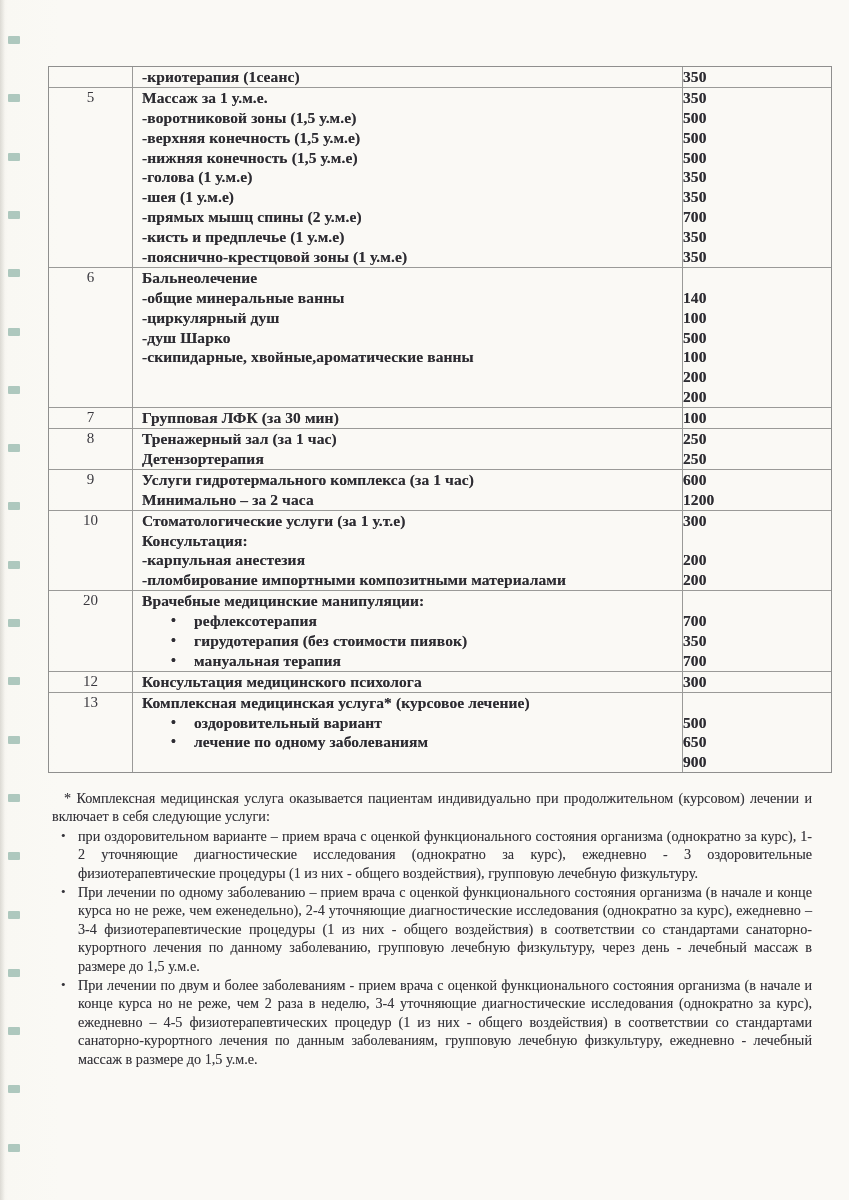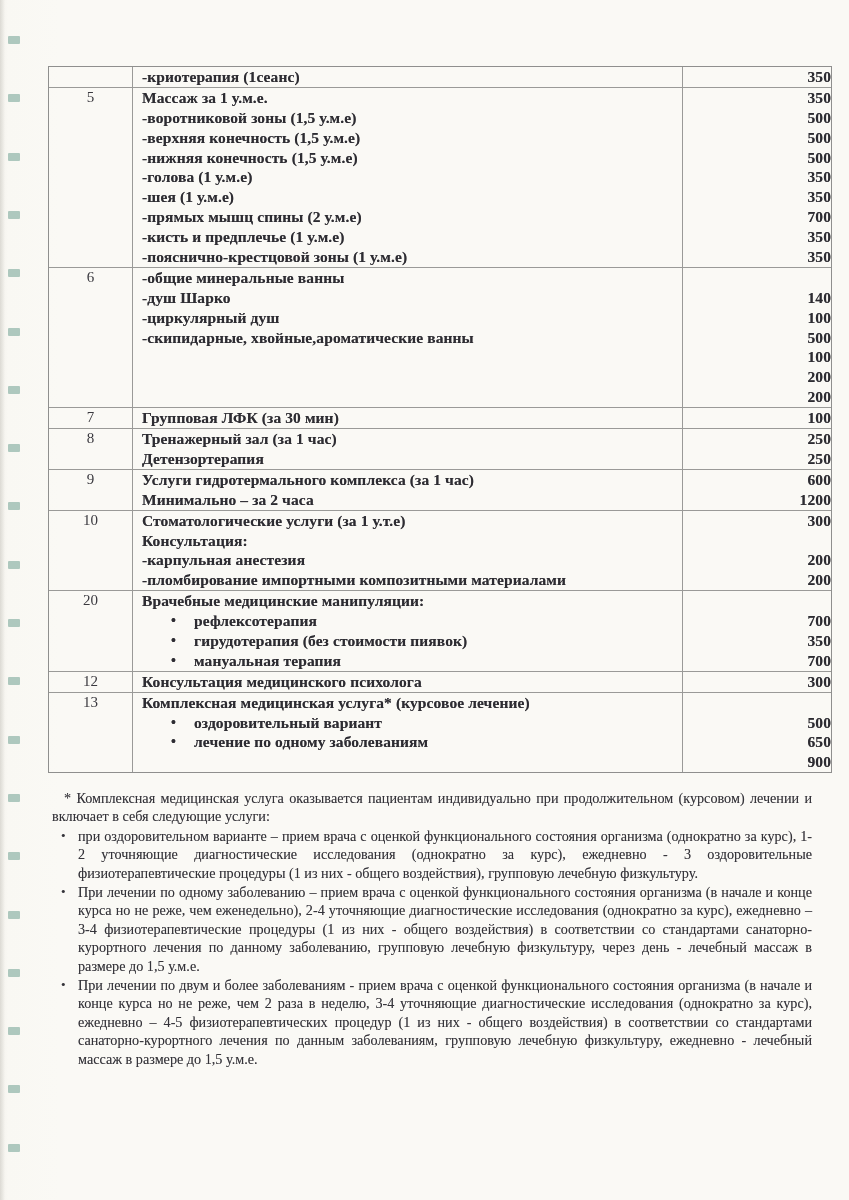--- a/index.html
+++ b/index.html
@@ -35,21 +35,21 @@
   .section:first-child { border-top: none; }
   .cell { box-sizing: border-box; }
   .cell.num {
     width: 84px; border-right: 1px solid #9a9a98;
     text-align: center; font-size: 15px; font-weight: 400;
     line-height: 19.9px; color: #3a393f;
   }
   .cell.svc { flex: 1; min-width: 0; }
   .cell.prc {
     width: 149px; border-left: 1px solid #9a9a98;
-    text-align: right;
+    text-align: left;
   }
   .line {
     height: 19.9px; line-height: 19.9px;
     font-size: 15.5px; font-weight: 700;
     white-space: nowrap; overflow: hidden;
     letter-spacing: 0.1px;
     text-shadow: 0 0 0.5px rgba(45,44,50,0.55);
   }
   .cell.svc .line { padding-left: 9px; }
   .cell.svc .line.bullet { padding-left: 38px; }
@@ -131,23 +131,24 @@
           <div class="line price">350</div>
           <div class="line price">350</div>
           <div class="line price">700</div>
           <div class="line price">350</div>
           <div class="line price">350</div>
         </div>
       </div>
       <div class="section">
         <div class="cell num">6</div>
         <div class="cell svc">
+          <div class="line">Бальнеолечение</div>
           <div class="line">-общие минеральные ванны</div>
+          <div class="line">-циркулярный душ</div>
           <div class="line">-душ Шарко</div>
-          <div class="line">-циркулярный душ</div>
           <div class="line">-скипидарные, хвойные,ароматические ванны</div>
         </div>
         <div class="cell prc">
           <div class="line price"></div>
           <div class="line price">140</div>
           <div class="line price">100</div>
           <div class="line price">500</div>
           <div class="line price">100</div>
           <div class="line price">200</div>
           <div class="line price">200</div>

